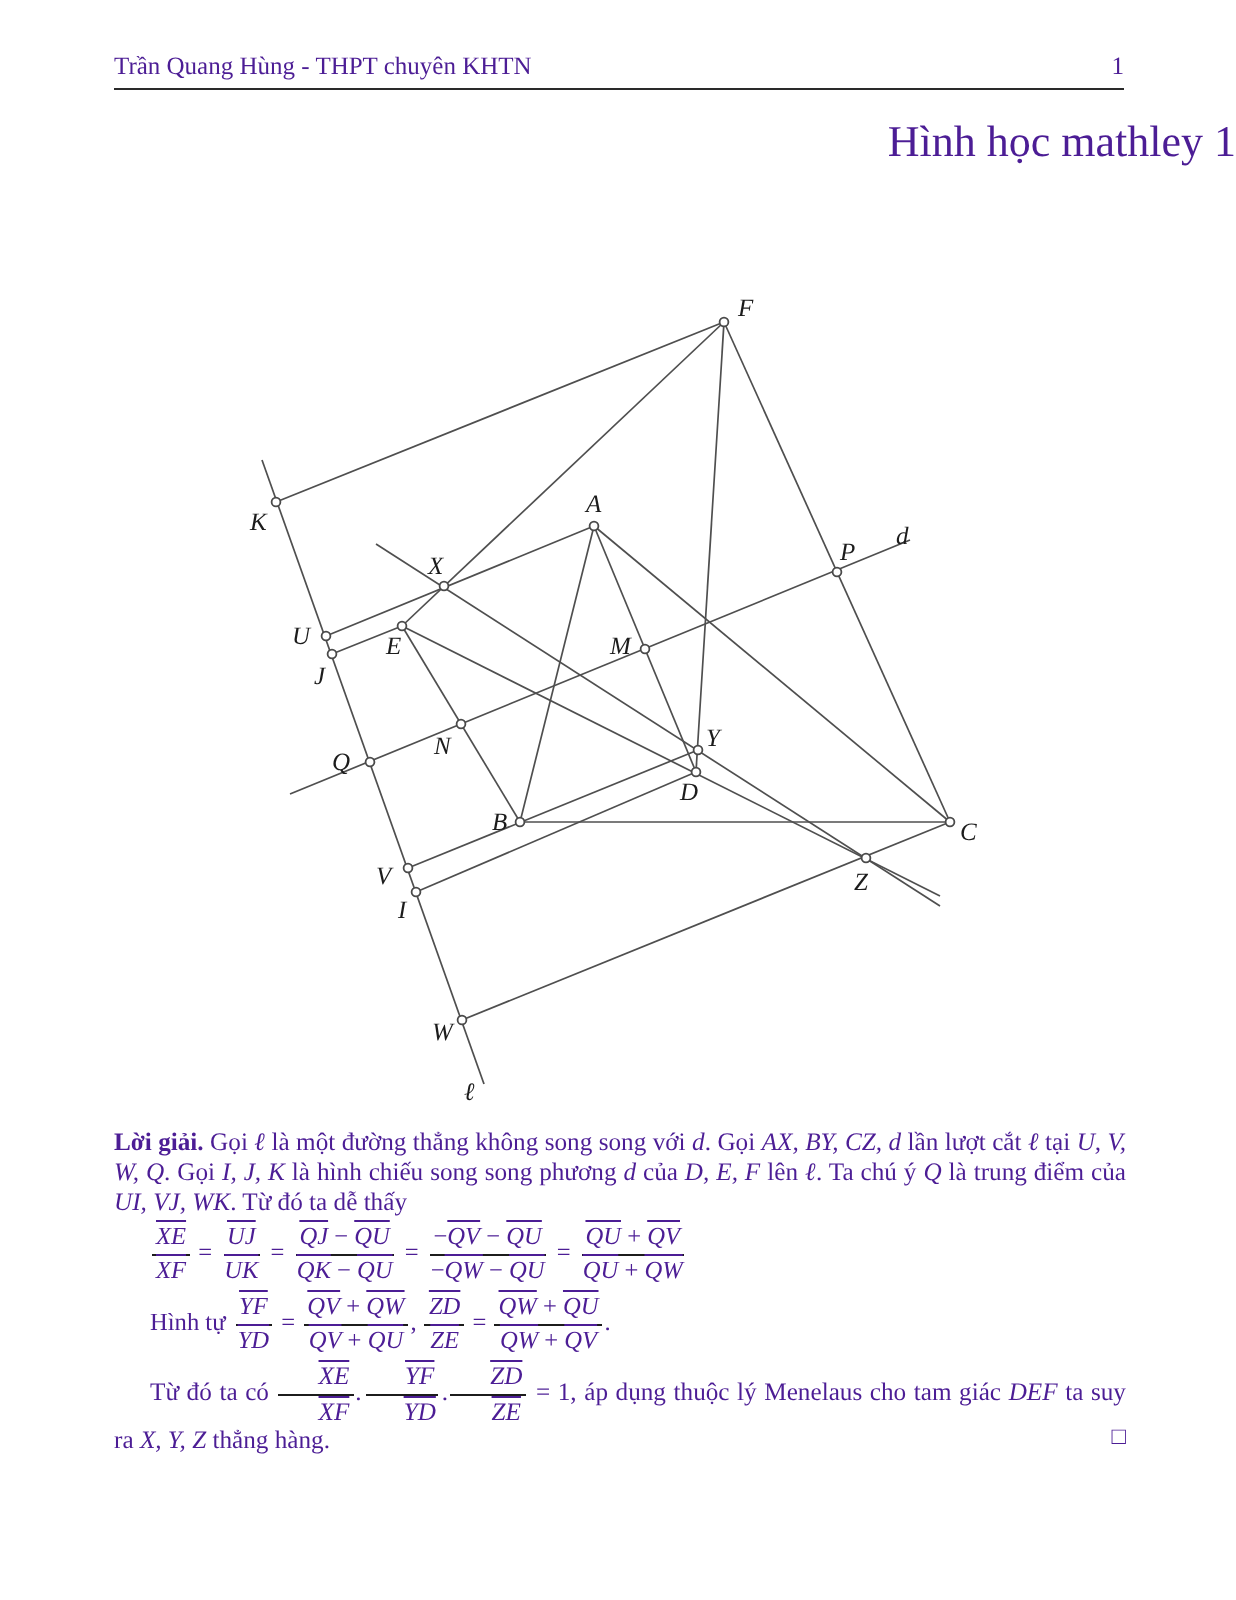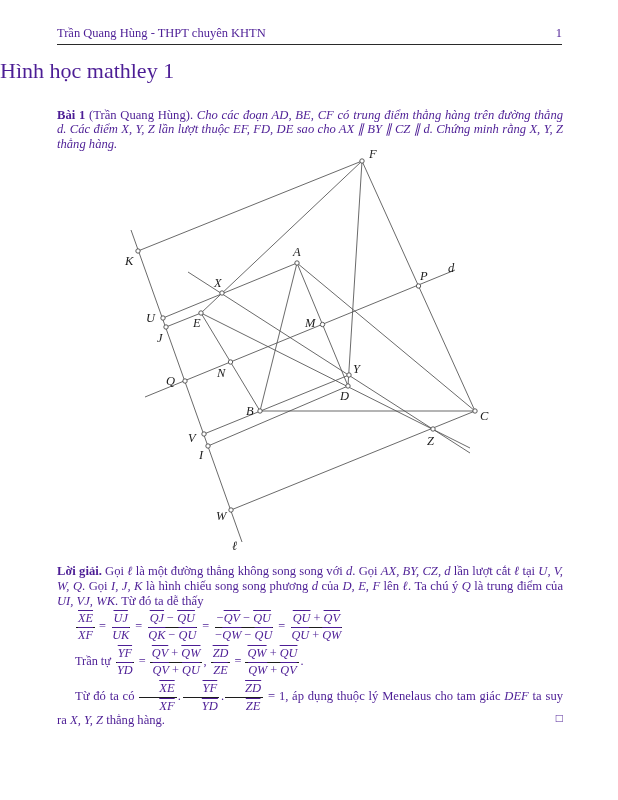--- a/index.html
+++ b/index.html
@@ -2,21 +2,21 @@
 <html><head>
 <meta charset="utf-8">
 <style>
   html,body{margin:0;padding:0;background:#ffffff;}
   .page{position:relative;width:618px;height:800px;background:#fff;overflow:hidden;
         font-family:"Liberation Serif", serif;color:#4c1d95;}
   .hdr{position:absolute;top:26px;left:57px;width:505px;font-size:12.5px;}
   .hdr-left{float:left;}
   .hdr-page{float:right;}
   .hdr-rule{position:absolute;top:44px;left:57px;width:505px;height:1px;background:#2a2a2a;}
-  .title{position:absolute;top:58px;left:0;width:618px;text-align:left;font-size:22px;}
+  .title{position:absolute;top:58px;left:0;width:618px;text-align:right;font-size:22px;}
   .para{position:absolute;text-align:justify;font-size:12.6px;line-height:14.8px;}
   .problem{top:95px;left:57px;width:506px;}
   .bottom{position:absolute;top:564px;left:57px;width:506px;font-size:12.6px;line-height:14.8px;}
   .sol{text-align:justify;}
   .run-b{font-weight:bold;}
   .run-i{font-style:italic;}
   .run-r{font-style:normal;}
   .mathline{white-space:nowrap;font-size:12.3px;margin:4px 0 4px 18px;}
   .mi{font-style:italic;font-family:Liberation Serif, serif;}
   .rm{font-style:normal;}
@@ -38,21 +38,20 @@
 <div class="page">
 
   <div class="hdr">
     <span class="hdr-left">Trần Quang Hùng - THPT chuyên KHTN</span>
     <span class="hdr-page">1</span>
   </div>
   <div class="hdr-rule"></div>
 
   <div class="title">Hình học mathley 1</div>
 
-  <p class="para problem"><span class="run-b">Bài 1</span><span class="run-r"> (Trần Quang Hùng). </span><span class="run-i">Cho các đoạn AD, BE, CF có trung điểm thẳng hàng trên đường thẳng d. Các điểm X, Y, Z lần lượt thuộc EF, FD, DE sao cho AX ∥ BY ∥ CZ ∥ d. Chứng minh rằng X, Y, Z thẳng hàng.</span></p>
 
   <svg class="fig" width="618" height="800" viewBox="0 0 618 800">
       <line x1="131" y1="230" x2="242" y2="542"></line>
       <line x1="145" y1="397" x2="455" y2="270"></line>
       <line x1="201" y1="313" x2="362" y2="161"></line>
       <line x1="362" y1="161" x2="348" y2="386"></line>
       <line x1="201" y1="313" x2="470" y2="448"></line>
       <line x1="297" y1="263" x2="348" y2="386"></line>
       <line x1="260" y1="411" x2="201" y2="313"></line>
       <line x1="475" y1="411" x2="362" y2="161"></line>
@@ -119,21 +118,21 @@
         </span><span class="rm"> = </span><span class="frac">
           <span class="fr-n"><span class="ol">QJ</span><span class="rm"> − </span><span class="ol">QU</span></span>
           <span class="fr-d"><span class="ol">QK</span><span class="rm"> − </span><span class="ol">QU</span></span>
         </span><span class="rm"> = </span><span class="frac">
           <span class="fr-n"><span class="rm">−</span><span class="ol">QV</span><span class="rm"> − </span><span class="ol">QU</span></span>
           <span class="fr-d"><span class="rm">−</span><span class="ol">QW</span><span class="rm"> − </span><span class="ol">QU</span></span>
         </span><span class="rm"> = </span><span class="frac">
           <span class="fr-n"><span class="ol">QU</span><span class="rm"> + </span><span class="ol">QV</span></span>
           <span class="fr-d"><span class="ol">QU</span><span class="rm"> + </span><span class="ol">QW</span></span>
         </span></div>
-    <div class="mathline"><span class="rm">Trần tự </span><span class="frac">
+    <div class="mathline"><span class="rm">Hình tự </span><span class="frac">
           <span class="fr-n"><span class="ol">YF</span></span>
           <span class="fr-d"><span class="ol">YD</span></span>
         </span><span class="rm"> = </span><span class="frac">
           <span class="fr-n"><span class="ol">QV</span><span class="rm"> + </span><span class="ol">QW</span></span>
           <span class="fr-d"><span class="ol">QV</span><span class="rm"> + </span><span class="ol">QU</span></span>
         </span><span class="rm">, </span><span class="frac">
           <span class="fr-n"><span class="ol">ZD</span></span>
           <span class="fr-d"><span class="ol">ZE</span></span>
         </span><span class="rm"> = </span><span class="frac">
           <span class="fr-n"><span class="ol">QW</span><span class="rm"> + </span><span class="ol">QU</span></span>

